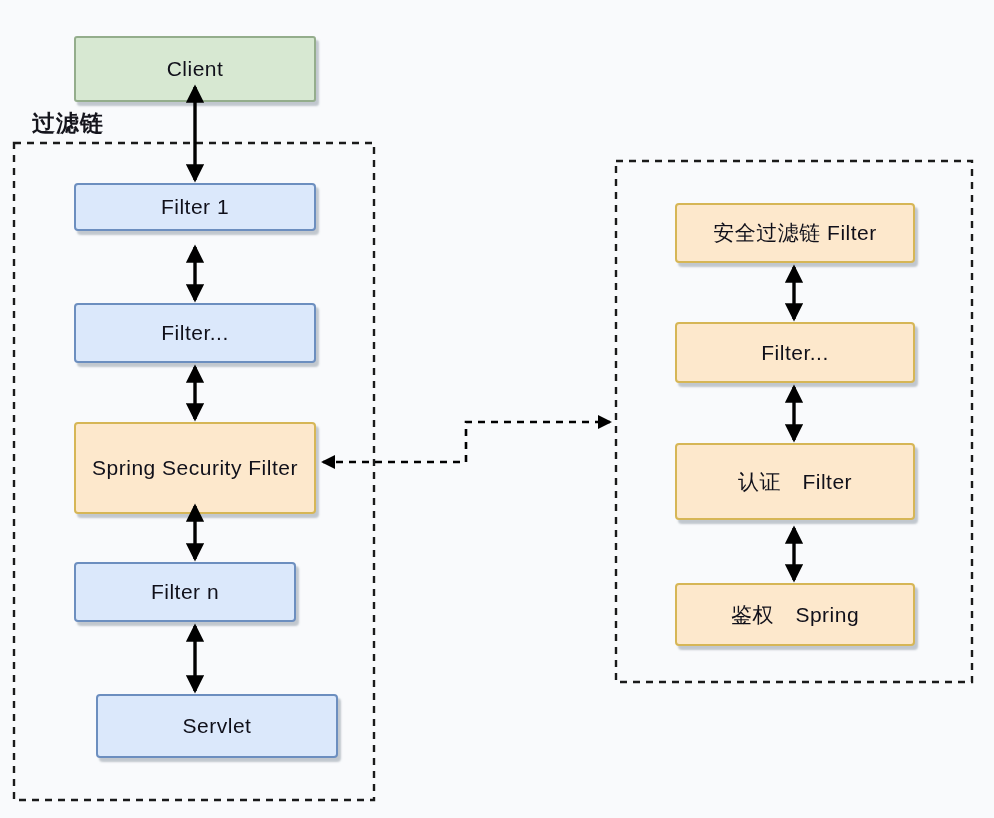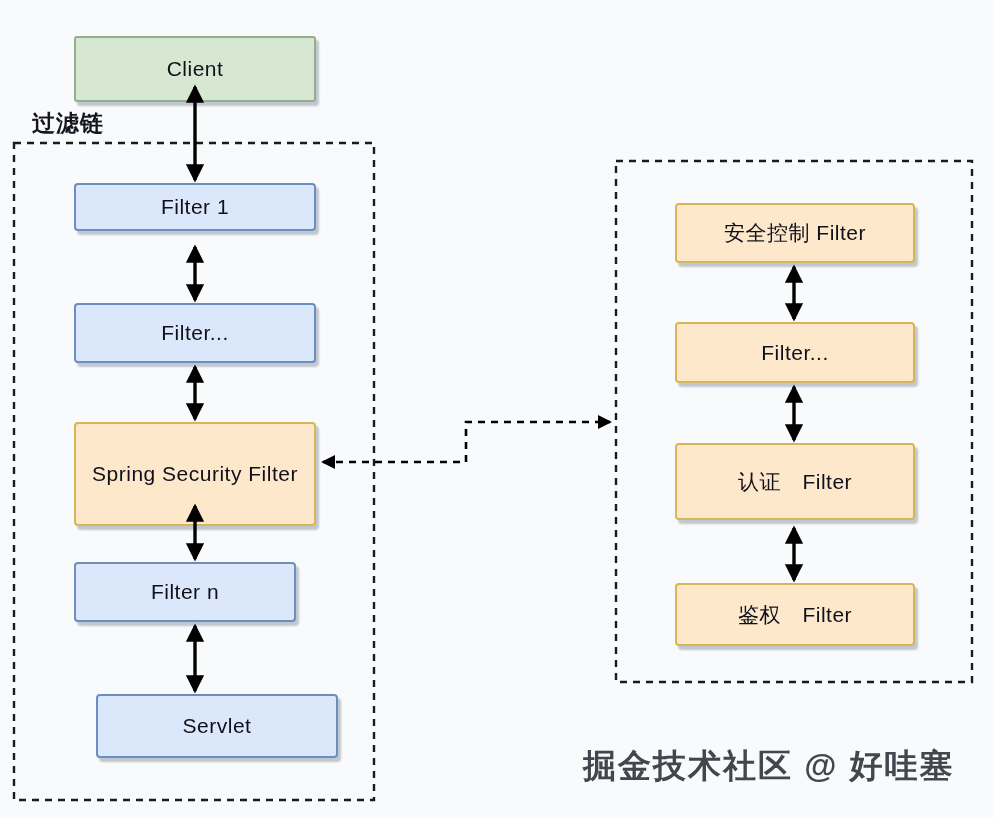--- a/index.html
+++ b/index.html
@@ -66,35 +66,34 @@
 <div class="canvas">
 
   <div class="chain-label" style="left:24px; top:108px;margin-left:8px;">过滤链</div>
 
   <div class="node green" style="left:74px; top:25px; width:242px; height:66px; border-radius:3px;margin-top:11px;">Client</div>
 
   <div class="node blue" style="left:74px; top:183px; width:242px; height:48px;text-align:center;">Filter 1</div>
 
   <div class="node blue" style="left:74px; top:303px; width:242px; height:60px;">Filter...</div>
 
-  <div class="node orange" style="left:74px; top:422px; width:242px; height:104px;">Spring Security Filter</div>
+  <div class="node orange" style="left:74px; top:422px; width:242px; height:92px;">Spring Security Filter</div>
 
   <div class="node blue" style="left:74px; top:562px; width:222px; height:60px;">Filter n</div>
 
   <div class="node blue" style="left:74px; top:694px; width:242px; height:64px;margin-left:22px;">Servlet</div>
 
-  <div class="node orange" style="left:675px; top:203px; width:240px; height:60px;">安全控制 Filter</div>
+  <div class="node orange" style="left:675px; top:203px; width:240px; height:60px;">安全过滤链 Filter</div>
 
   <div class="node orange" style="left:675px; top:322px; width:240px; height:61px;">Filter...</div>
 
   <div class="node orange" style="left:675px; top:443px; width:240px; height:77px;">认证　Filter</div>
 
-  <div class="node orange" style="left:675px; top:583px; width:240px; height:63px;">鉴权　Filter</div>
+  <div class="node orange" style="left:675px; top:583px; width:240px; height:63px;">鉴权　Spring</div>
 
-  <div class="watermark">掘金技术社区 @ 好哇塞</div>
 
   <svg class="overlay" viewBox="0 0 994 818" xmlns="http://www.w3.org/2000/svg">
     <defs>
       <marker id="ah" viewBox="0 0 10 10" refX="8.6" refY="5" markerWidth="5.4" markerHeight="5.4" orient="auto-start-reverse">
         <path d="M0,0 L10,5 L0,10 z" fill="#000"></path>
       </marker>
     </defs>
 
     <rect x="14" y="143" width="360" height="657" fill="none" stroke="#1a1a1a" stroke-width="2.4" stroke-dasharray="7 6"></rect>
     <rect x="616" y="161" width="356" height="521" fill="none" stroke="#1a1a1a" stroke-width="2.4" stroke-dasharray="7 6"></rect>

